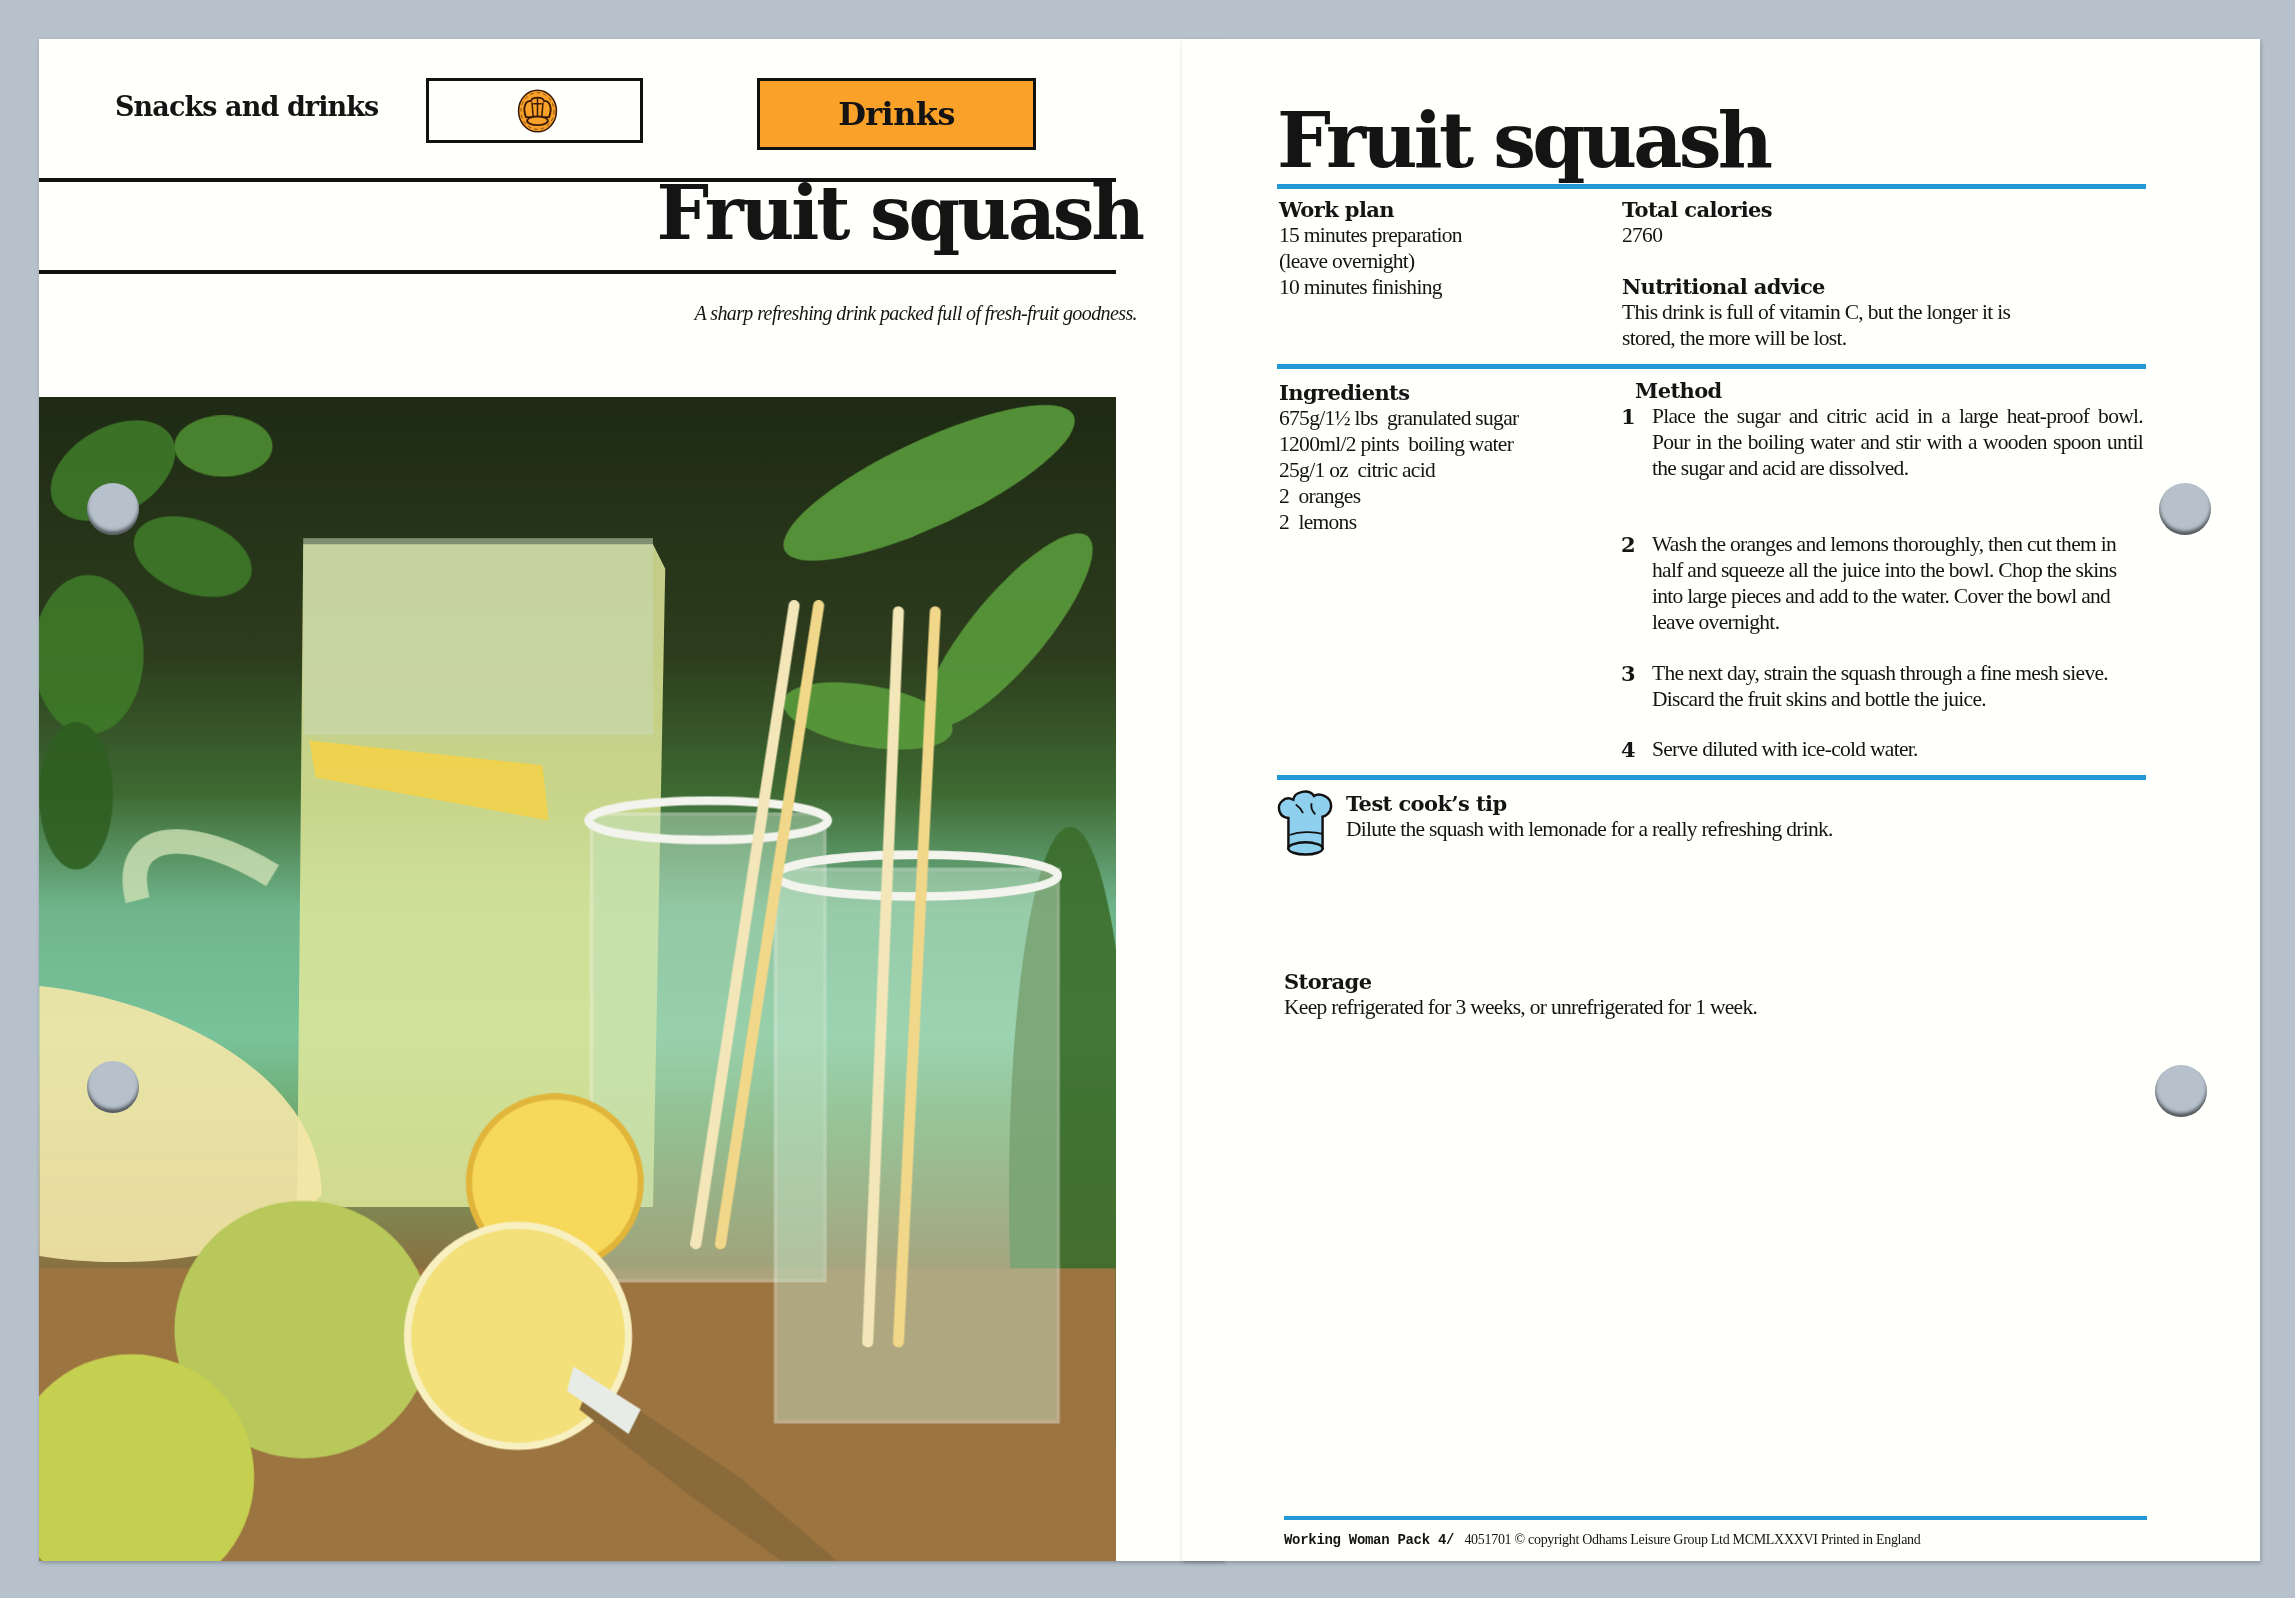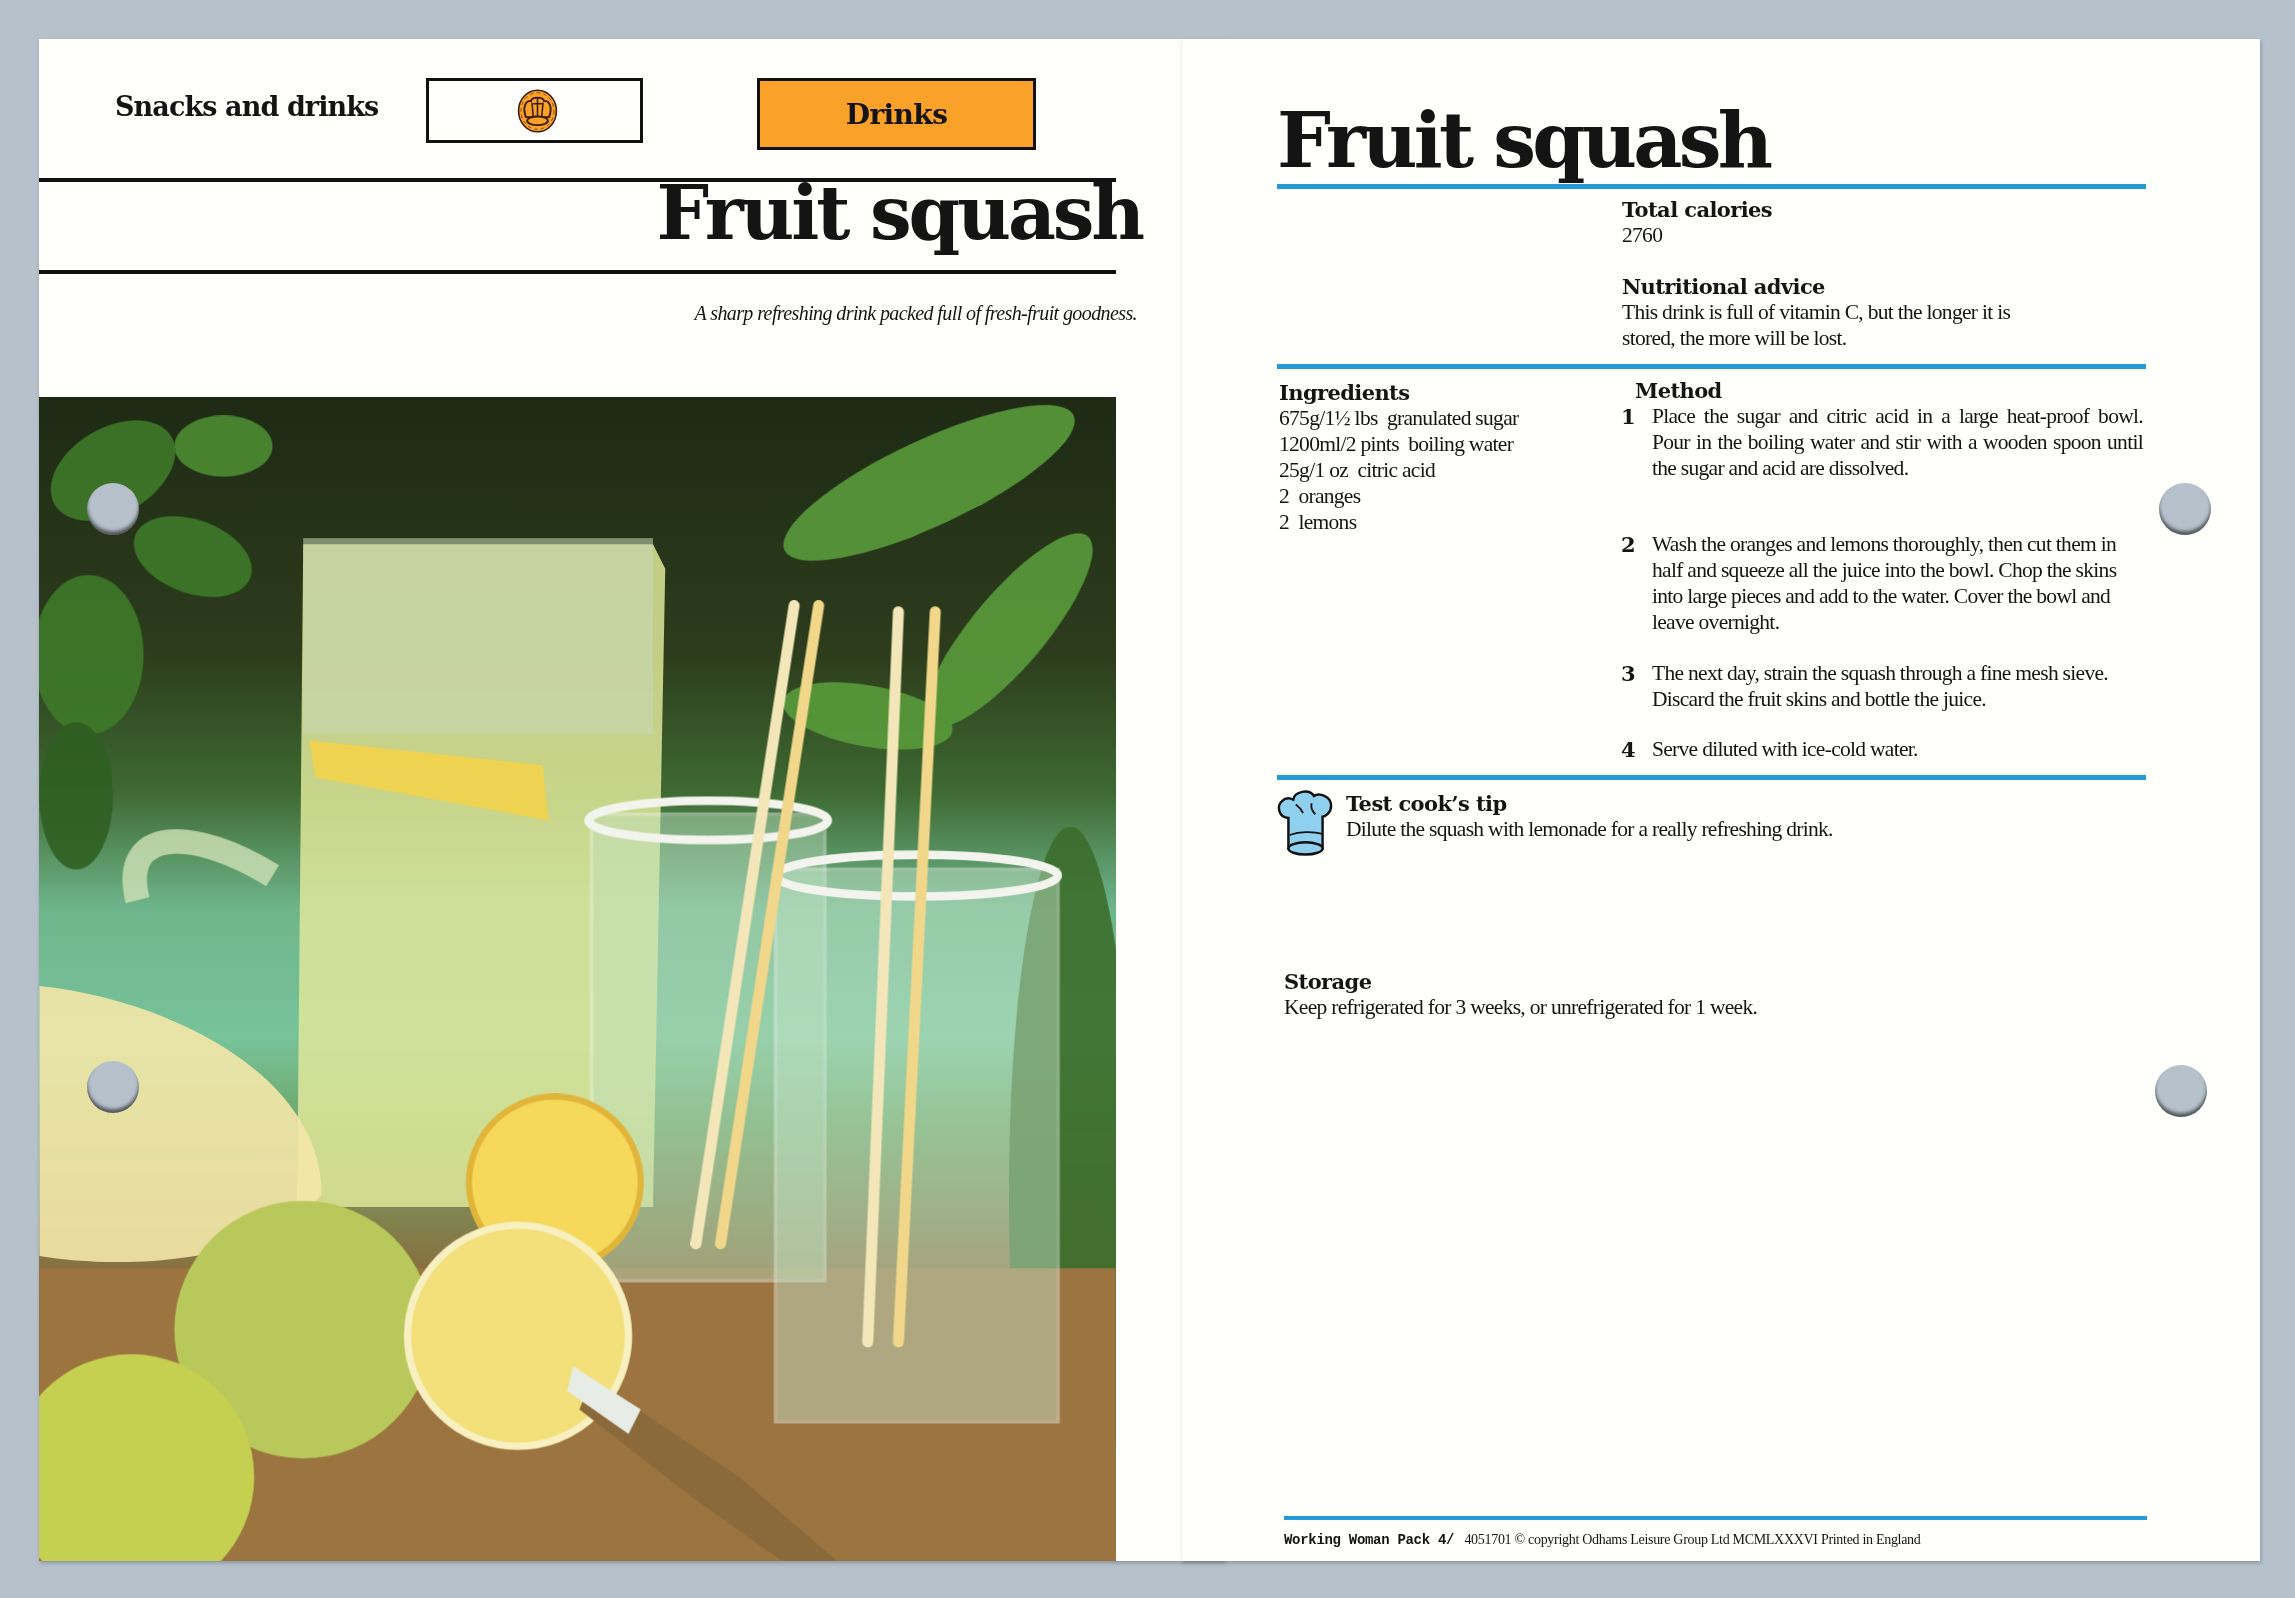--- a/index.html
+++ b/index.html
@@ -18,21 +18,21 @@
 
   .abs { position: absolute; }
   .slab { font-family: "DejaVu Serif", serif; font-weight: bold; }
   .body-text { font-family: "Liberation Serif", "DejaVu Serif", serif; font-weight: normal; }
 
   
   .category { left: 76px; top: 52px; font-size: 27px; letter-spacing: -0.9px; white-space: nowrap; }
   .emblem-box { left: 387px; top: 39px; width: 217px; height: 65px; border: 3.7px solid #111; box-sizing: border-box; background: #fffffb; }
   .emblem { position: absolute; left: 88px; top: 8px; width: 41px; height: 44px; }
   .section-box { left: 718px; top: 39px; width: 279px; height: 72px; border: 3.7px solid #111; box-sizing: border-box; background: #f9a128; display: flex; align-items: center; justify-content: center; }
-  .section-box span { font-size: 28px; letter-spacing: -0.6px; }
+  .section-box span { font-size: 32px; letter-spacing: -0.6px; }
   .rule-black { height: 4.3px; background: #111; left: 0; width: 1077px; }
   .left-title { right: 82px; top: 137px; font-size: 74px; letter-spacing: -3.1px; white-space: nowrap; line-height: 1; }
   .subtitle { right: 87px; top: 263px; font-size: 20px; letter-spacing: -0.6px; white-space: nowrap; font-style: italic; }
   .photo { left: 0; top: 358px; width: 1077px; height: 1164px; overflow: hidden;
     background: linear-gradient(180deg, #1e2a14 0%, #2c3c1c 22%, #3e6a32 34%, #6fb58c 44%, #78c39a 55%, #6fa86d 62%, #8b6b3c 76%, #a07a46 100%); }
   .hole { position: absolute; width: 52px; height: 52px; border-radius: 50%; background: #b6c1cb;
     box-shadow: inset 0 -3.7px 3.7px rgba(0,0,0,0.55); }
 
   
   .right-title { left: 95px; top: 64px; font-size: 76px; letter-spacing: -3.7px; white-space: nowrap; line-height: 1; }
@@ -120,20 +120,26 @@
   </div>
 
   <div class="hole" style="left:48px; top:444px;"></div>
   <div class="hole" style="left:48px; top:1022px;"></div>
 </div>
 
 <div id="right-card" class="card">
   <div class="abs slab right-title">Fruit squash</div>
   <div class="abs rule-blue" style="top:145px;"></div>
 
+  <div class="abs" style="left:97px; top:158px;">
+    <div class="slab h">Work plan</div>
+    <div class="body-text t">15 minutes preparation</div>
+    <div class="body-text t">(leave overnight)</div>
+    <div class="body-text t">10 minutes finishing</div>
+  </div>
 
   <div class="abs" style="left:440px; top:158px;">
     <div class="slab h">Total calories</div>
     <div class="body-text t">2760</div>
   </div>
 
   <div class="abs" style="left:440px; top:235px;">
     <div class="slab h">Nutritional advice</div>
     <div class="body-text t">This drink is full of vitamin C, but the longer it is</div>
     <div class="body-text t">stored, the more will be lost.</div>

